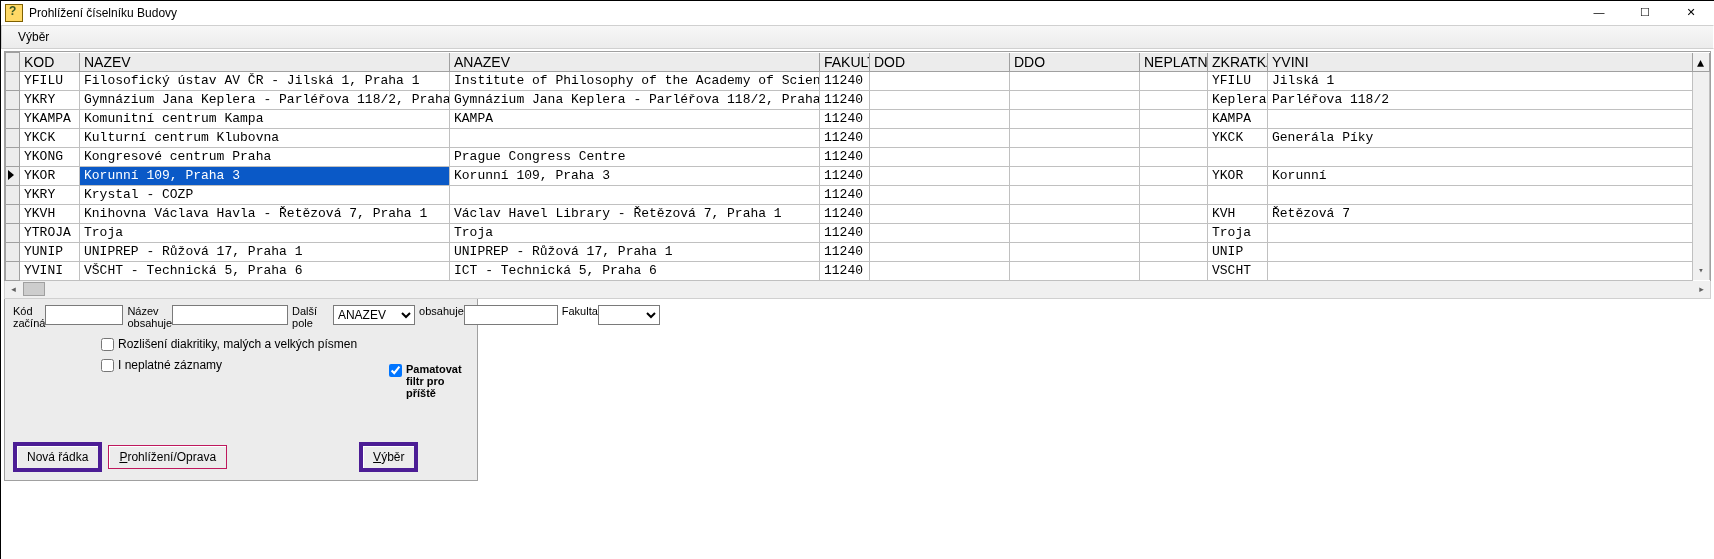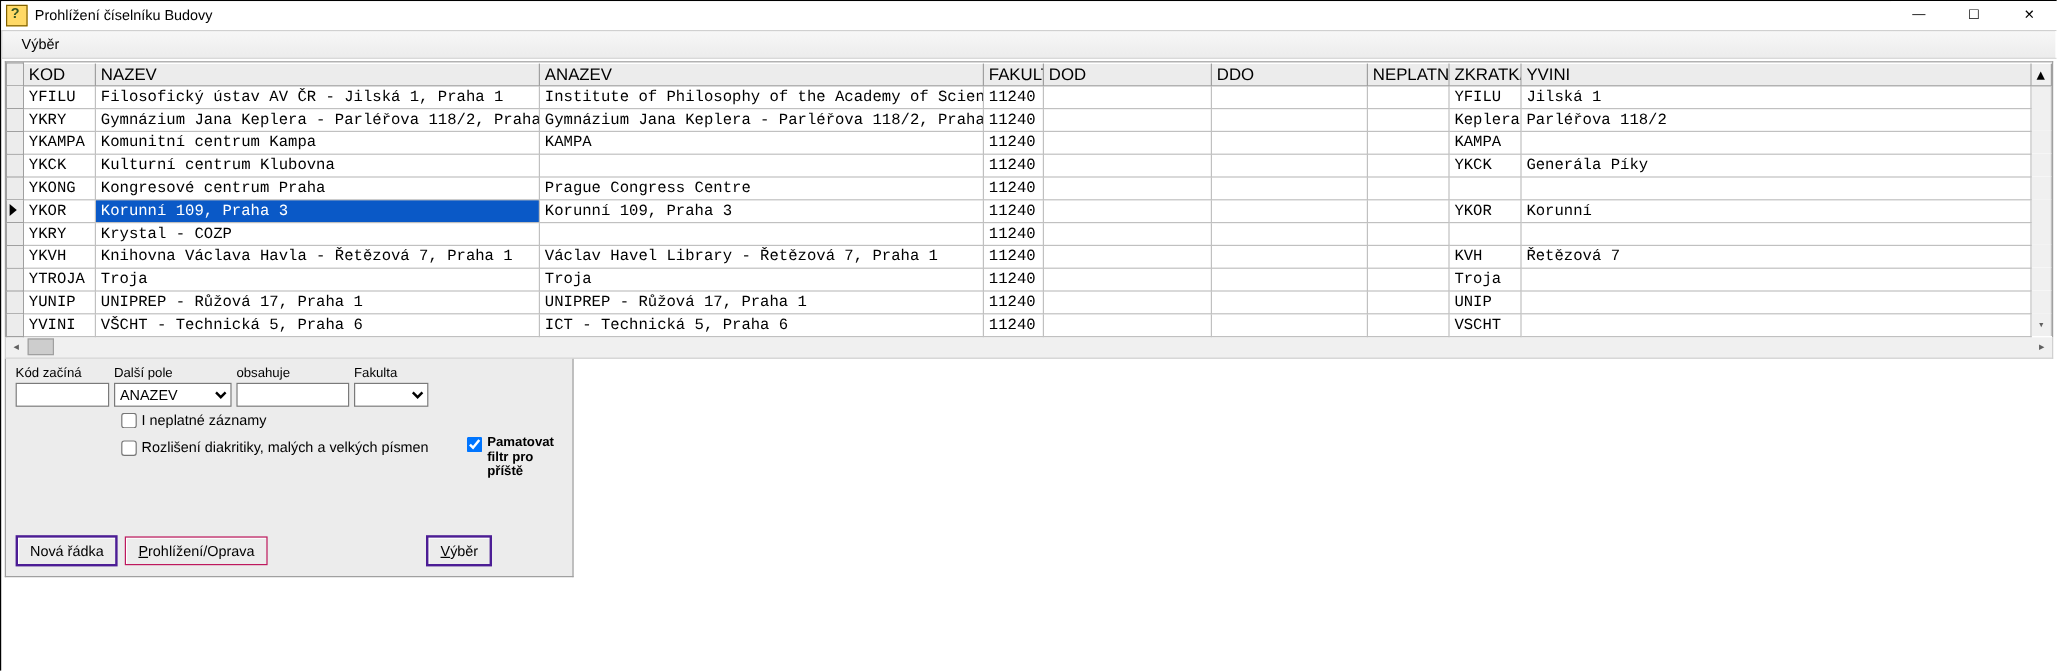--- a/index.html
+++ b/index.html
@@ -166,21 +166,21 @@
     height: 182px;
     position: relative;
   }
   .filter-row {
     display: flex;
     gap: 4px;
     align-items: flex-start;
   }
   .filter-col {
     display: flex;
-    flex-direction: column;
+    flex-direction: row;
   }
   .filter-label {
     font-size: 11px;
     margin-bottom: 2px;
   }
   .filter-input {
     height: 20px;
     border: 1px solid #7a7a7a;
     background: #fff;
     font-size: 12px;
@@ -216,21 +216,21 @@
   .button-row {
     position: absolute;
     left: 8px;
     bottom: 8px;
     display: flex;
     gap: 6px;
     align-items: center;
   }
   .btn {
     background: #ececec;
-    border: 2px solid #4c1d95;
+    border: 4px solid #4c1d95;
     padding: 4px 10px;
     font-size: 12px;
     box-shadow: inset 1px 1px 0 #fff;
     cursor: default;
   }
   .btn.default {
     border: 1px solid #be185d;
   }
   .underline-letter {
     text-decoration: underline;
@@ -443,42 +443,46 @@
   </div>
 
   <div style="display:flex;">
     <div class="filter-panel">
       <div class="filter-row">
         <div class="filter-col">
           <span class="filter-label">Kód začíná</span>
           <input class="filter-input" style="width: 78px;">
         </div>
         <div class="filter-col">
+          <span class="filter-label">Název obsahuje</span>
+          <input class="filter-input" style="width: 116px;">
+        </div>
+        <div class="filter-col">
           <span class="filter-label">Další pole</span>
           <select class="filter-select" style="width:98px">
             <option>ANAZEV</option>
           </select>
         </div>
         <div class="filter-col">
           <span class="filter-label">obsahuje</span>
           <input class="filter-input" style="width: 94px;">
         </div>
         <div class="filter-col">
           <span class="filter-label">Fakulta</span>
           <select class="filter-select" style="width:62px"><option></option></select>
         </div>
       </div>
 
+      <div class="checkbox-row">
+        <input type="checkbox" style="">
+        <span>Rozlišení diakritiky, malých a velkých písmen</span>
+      </div>
       <div class="checkbox-row" style="margin-top:2px">
         <input type="checkbox" style="">
         <span>I neplatné záznamy</span>
-      </div>
-      <div class="checkbox-row">
-        <input type="checkbox" style="">
-        <span>Rozlišení diakritiky, malých a velkých písmen</span>
       </div>
 
       <div class="remember-filter">
         <input type="checkbox" checked="" style="">
         <span>Pamatovat filtr pro příště</span>
       </div>
 
       <div class="button-row">
         <button class="btn">Nová řádka</button>
         <button class="btn default"><span class="underline-letter">P</span>rohlížení/Oprava</button>

